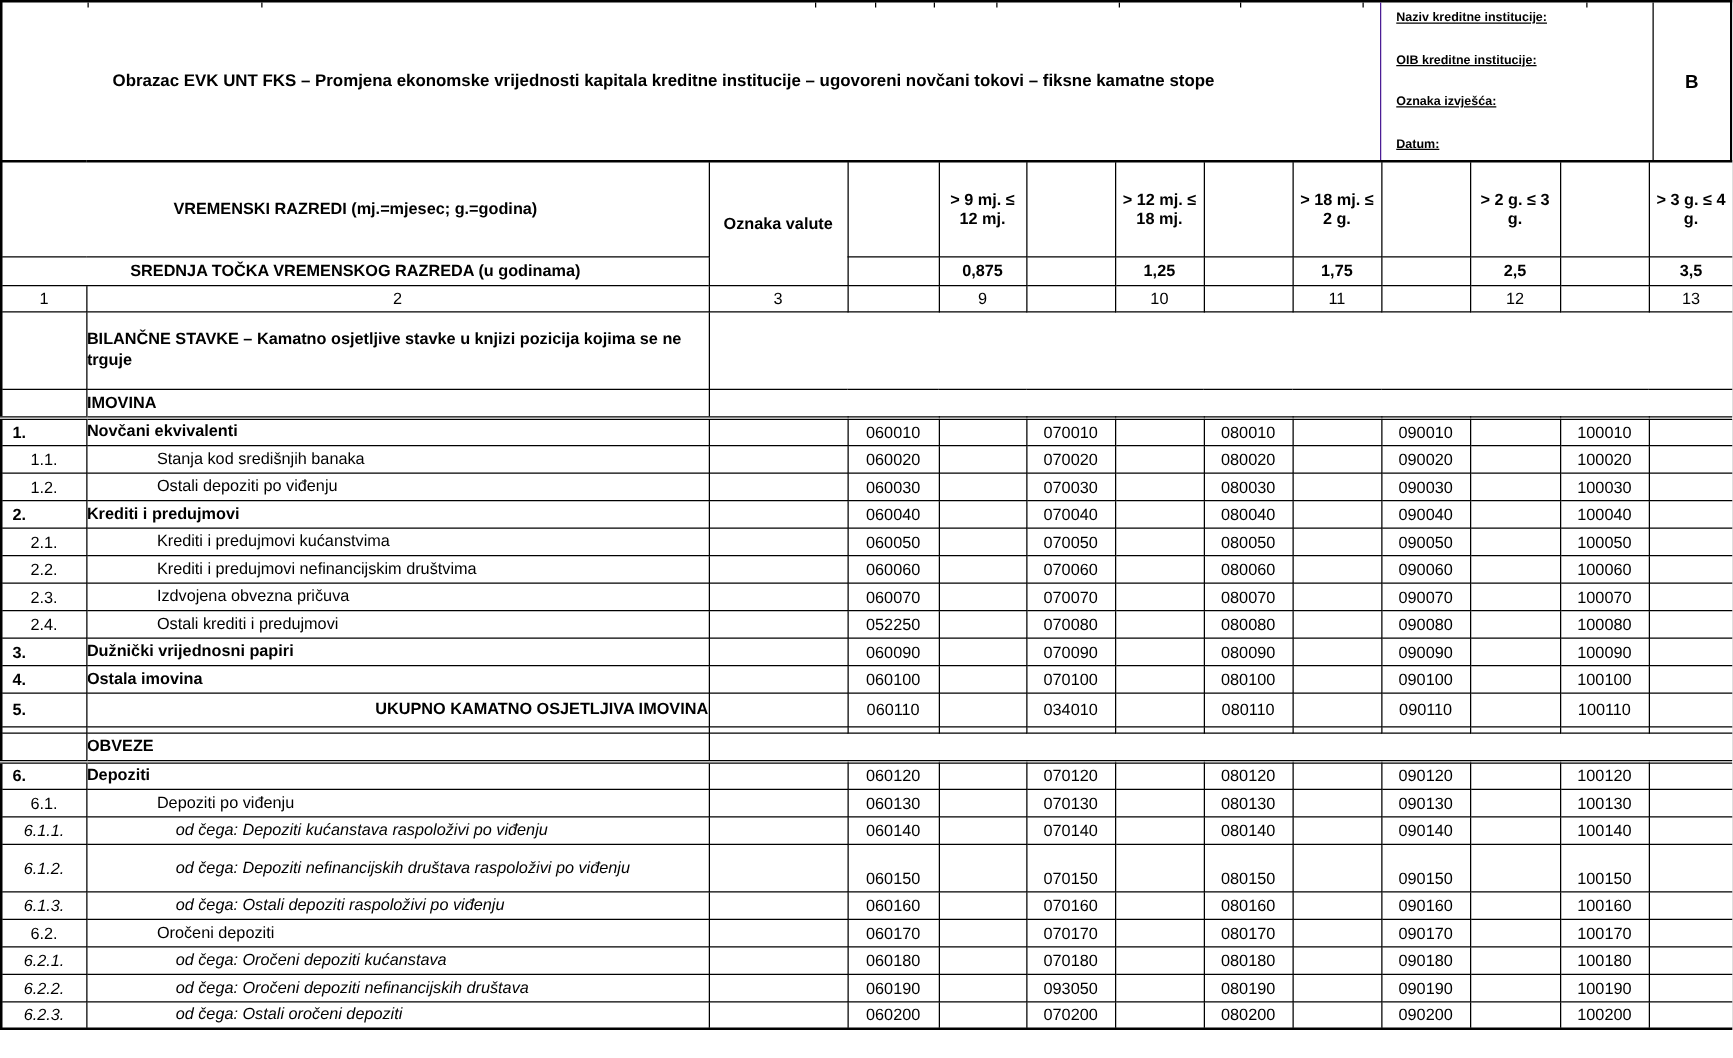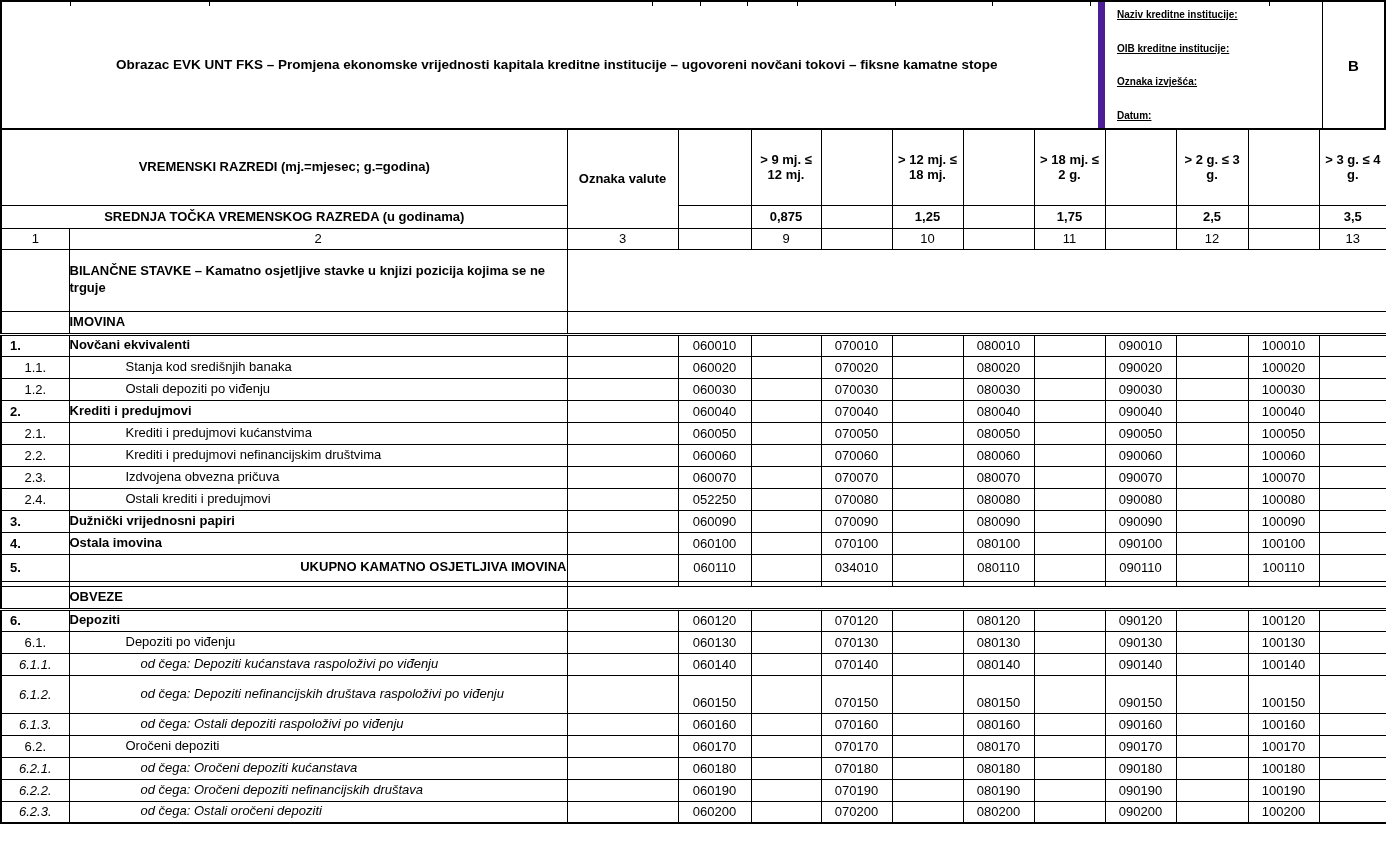--- a/index.html
+++ b/index.html
@@ -15,24 +15,24 @@
   .top-block {
     position: relative;
     display: flex;
     width: 1386px;
     height: 128px;
     border: 2px solid #000;
     border-bottom: none;
   }
   .title-cell {
     flex: 0 0 1103px;
-    border-right: 7px solid #4c1d95;
+    border-right: 1px solid #4c1d95;
     display: flex;
     align-items: center;
-    padding-left: 114px;
+    padding-left: 88px;
   }
   .title-cell .title-text {
     font-weight: bold;
     font-size: 13.5px;
     line-height: 1.5;
     width: 920px;
   }
   .info-cell {
     flex: 0 0 218px;
     border-right: 1px solid #000;
@@ -488,21 +488,21 @@
           <td></td>
           <td class="code">100180</td>
           <td></td>
         </tr>
         <tr class="r-item s-detail">
           <td class="num">6.2.2.</td>
           <td class="label">od čega: Oročeni depoziti nefinancijskih društava</td>
           <td></td>
           <td class="code">060190</td>
           <td></td>
-          <td class="code">070190</td>
+          <td class="code">093050</td>
           <td></td>
           <td class="code">080190</td>
           <td></td>
           <td class="code">090190</td>
           <td></td>
           <td class="code">100190</td>
           <td></td>
         </tr>
         <tr class="r-item s-detail">
           <td class="num">6.2.3.</td>

